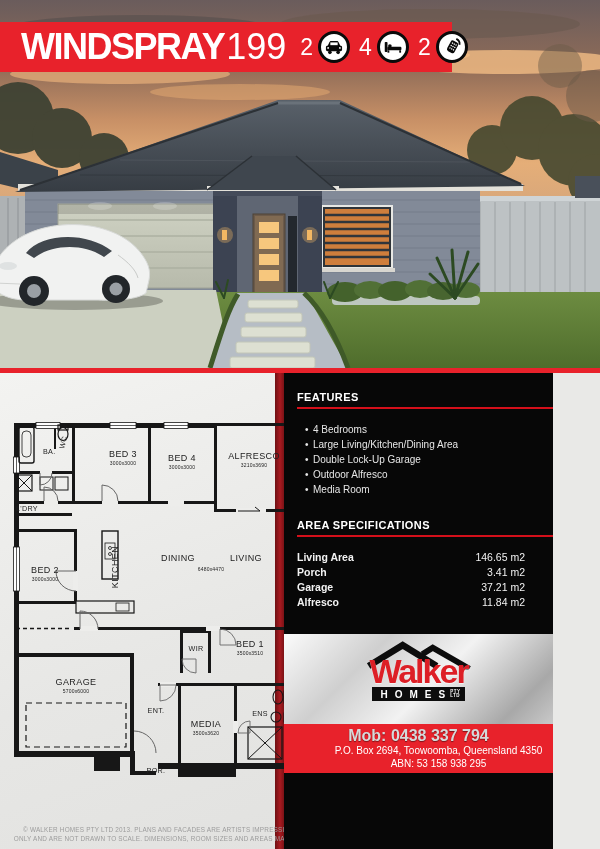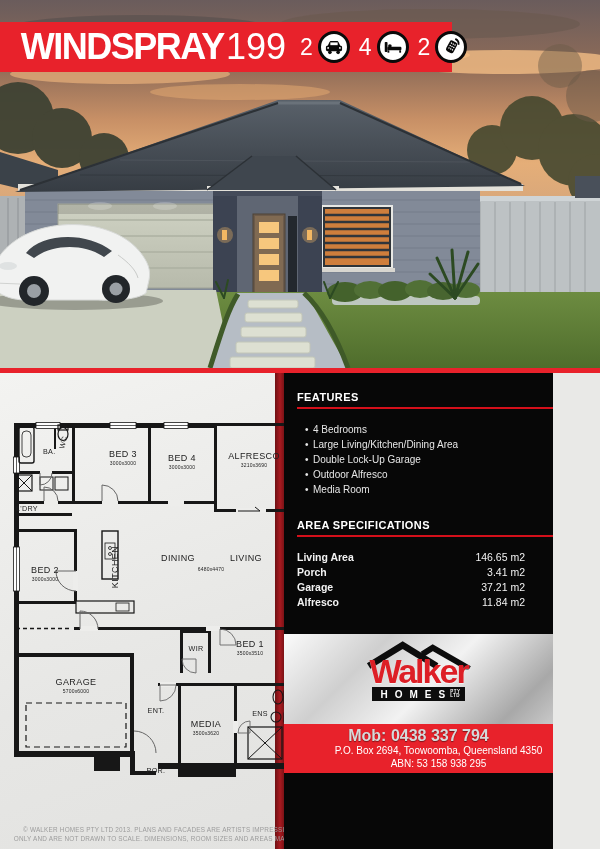--- a/index.html
+++ b/index.html
@@ -1,21 +1,21 @@
 <!DOCTYPE html>
 <html><head>
 <meta charset="utf-8">
 <style>
   html,body{margin:0;padding:0;background:#555;}
   .page{position:relative;width:600px;height:849px;margin:0 auto;overflow:hidden;
         font-family:"Liberation Sans",sans-serif;background:#e9e9e7;}
   
   .hero{position:absolute;top:0;left:0;width:600px;height:368px;display:block;}
   .banner{position:absolute;top:22px;left:0;width:452px;height:50px;background:#e8222b;
-          display:flex;align-items:center;padding-left:36px;box-sizing:border-box;justify-content:center;}
+          display:flex;align-items:center;padding-left:21px;box-sizing:border-box;}
   .banner .t-main{color:#fff;font-weight:bold;font-size:36px;letter-spacing:-1.5px;line-height:1;}
   .banner .t-num{color:#fff;font-weight:normal;font-size:36px;line-height:1;margin-left:2px;}
   .stats{display:flex;align-items:center;margin-left:14px;gap:9px;}
   .stat{display:flex;align-items:center;gap:5px;}
   .stat .num{color:#fff;font-size:23px;font-weight:normal;}
   .badge{width:32px;height:32px;border-radius:50%;background:#fff;border:3px solid #0a0a0a;
          box-sizing:border-box;display:flex;align-items:center;justify-content:center;}
   .badge svg{width:22px;height:22px;display:block;}
   .red-divider{position:absolute;top:368px;left:0;width:600px;height:5px;background:#e8222b;}
   

